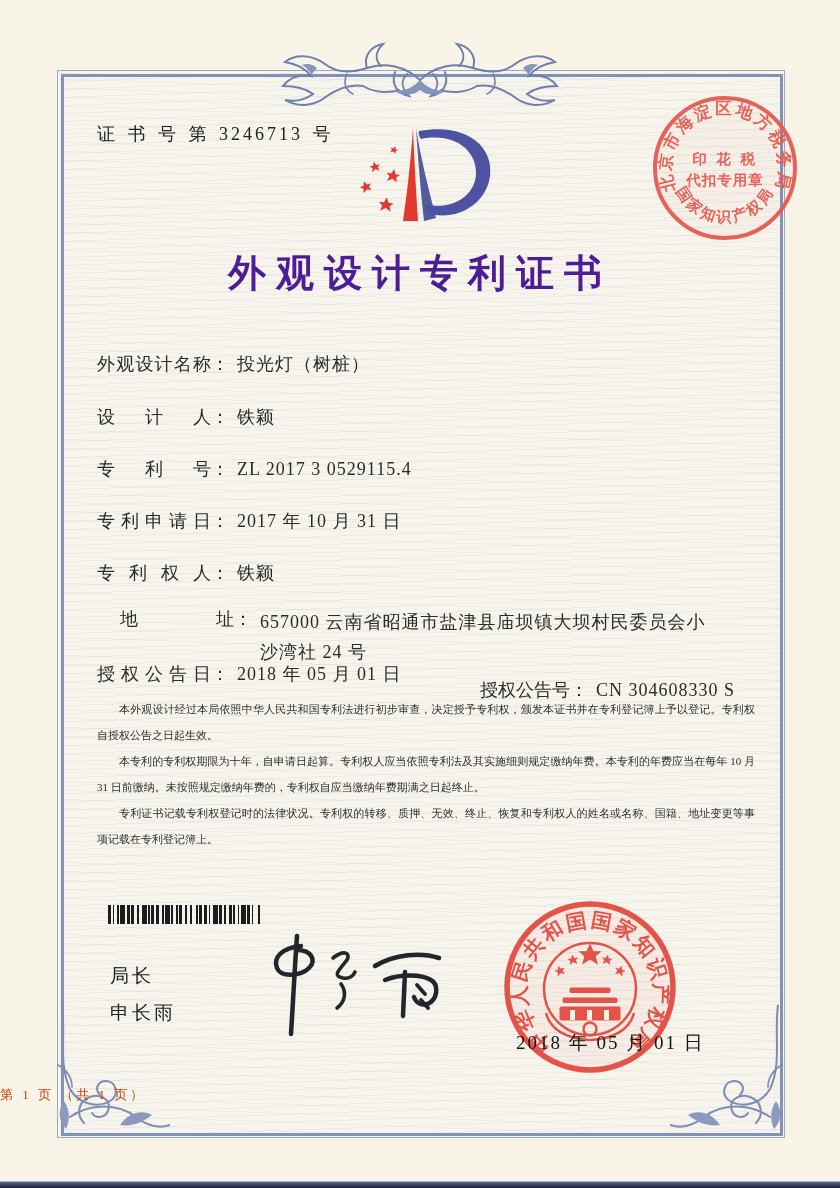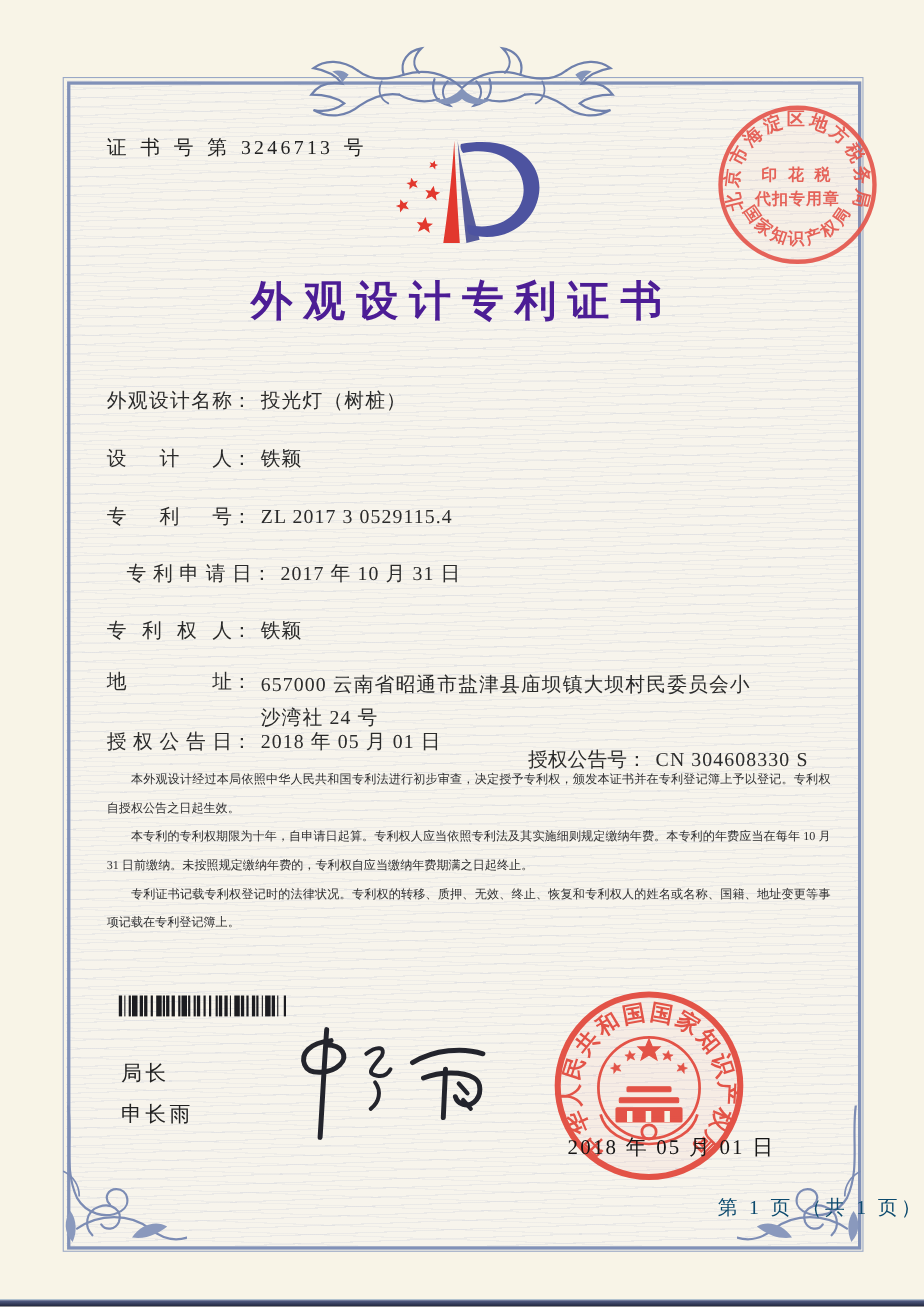--- a/index.html
+++ b/index.html
@@ -30,22 +30,22 @@
   .paras p{margin:0;line-height:26px;text-indent:2em;text-align:justify;color:#2e2e30;}
   .barcode{position:absolute;left:108px;top:905px;height:19px;display:flex;}
   .signer{position:absolute;left:110px;font-size:19px;letter-spacing:3px;color:#222;}
   .signer.t1{top:963px;} .signer.t2{top:1000px;}
   .signature{position:absolute;left:225px;top:928px;width:235px;height:118px;z-index:4;}
   .seal{position:absolute;opacity:0.93;z-index:6;}
   .seal-top{left:645px;top:88px;width:160px;height:160px;}
   .seal-bottom{left:490px;top:887px;width:200px;height:200px;}
   .seal-date{position:absolute;left:516px;top:1030px;font-size:19px;letter-spacing:2px;
              color:#151515;z-index:7;}
-  .footer{position:absolute;left:0;top:1086px;width:100%;text-align:right;font-size:18px;
-          letter-spacing:3px;color:#0c4a6e;}
+  .footer{position:absolute;left:0;top:1086px;width:100%;text-align:left;font-size:13px;
+          letter-spacing:3px;color:#c2410c;}
   .scan-edge{position:absolute;left:0;bottom:0;width:100%;height:6px;
              background:linear-gradient(#55608a,#1d2236);box-shadow:0 -1px 0 #a9bccb;}
   svg text{font-family:"Liberation Serif","DejaVu Serif",serif;}
 </style>
 </head>
 <body>
 
 <div class="page">
 
   <div class="frame-bg"></div>
@@ -105,27 +105,27 @@
   <div class="fields">
     <div class="frow" style="top:352px;">
       <span class="flabel">外观设计名称</span><span class="fcolon">：</span><span class="fvalue">投光灯（树桩）</span>
     </div>
     <div class="frow" style="top:405px;">
       <span class="flabel">设计人</span><span class="fcolon">：</span><span class="fvalue">铁颖</span>
     </div>
     <div class="frow" style="top:457px;">
       <span class="flabel">专利号</span><span class="fcolon">：</span><span class="fvalue">ZL 2017 3 0529115.4</span>
     </div>
-    <div class="frow" style="top:509px;margin-left:18px;">
+    <div class="frow" style="top:509px;">
       <span class="flabel">专利申请日</span><span class="fcolon">：</span><span class="fvalue">2017 年 10 月 31 日</span>
     </div>
     <div class="frow" style="top:561px;">
       <span class="flabel">专利权人</span><span class="fcolon">：</span><span class="fvalue">铁颖</span>
     </div>
-    <div class="frow" style="top:607px;">
+    <div class="frow" style="top:607px;margin-left:23px;">
       <span class="flabel" style="vertical-align:top;">地址</span><span class="fcolon" style="vertical-align:top;">：</span><span class="addr-value">657000 云南省昭通市盐津县庙坝镇大坝村民委员会小沙湾社 24 号</span>
     </div>
     <div class="frow" style="top:662px;width:660px;">
       <span>
         <span class="flabel">授权公告日</span><span class="fcolon">：</span><span class="fvalue">2018 年 05 月 01 日</span>
       </span>
       <span class="grant-right">
         <span>授权公告号</span><span class="fcolon">：</span><span class="fvalue">CN 304608330 S</span>
       </span>
     </div>

